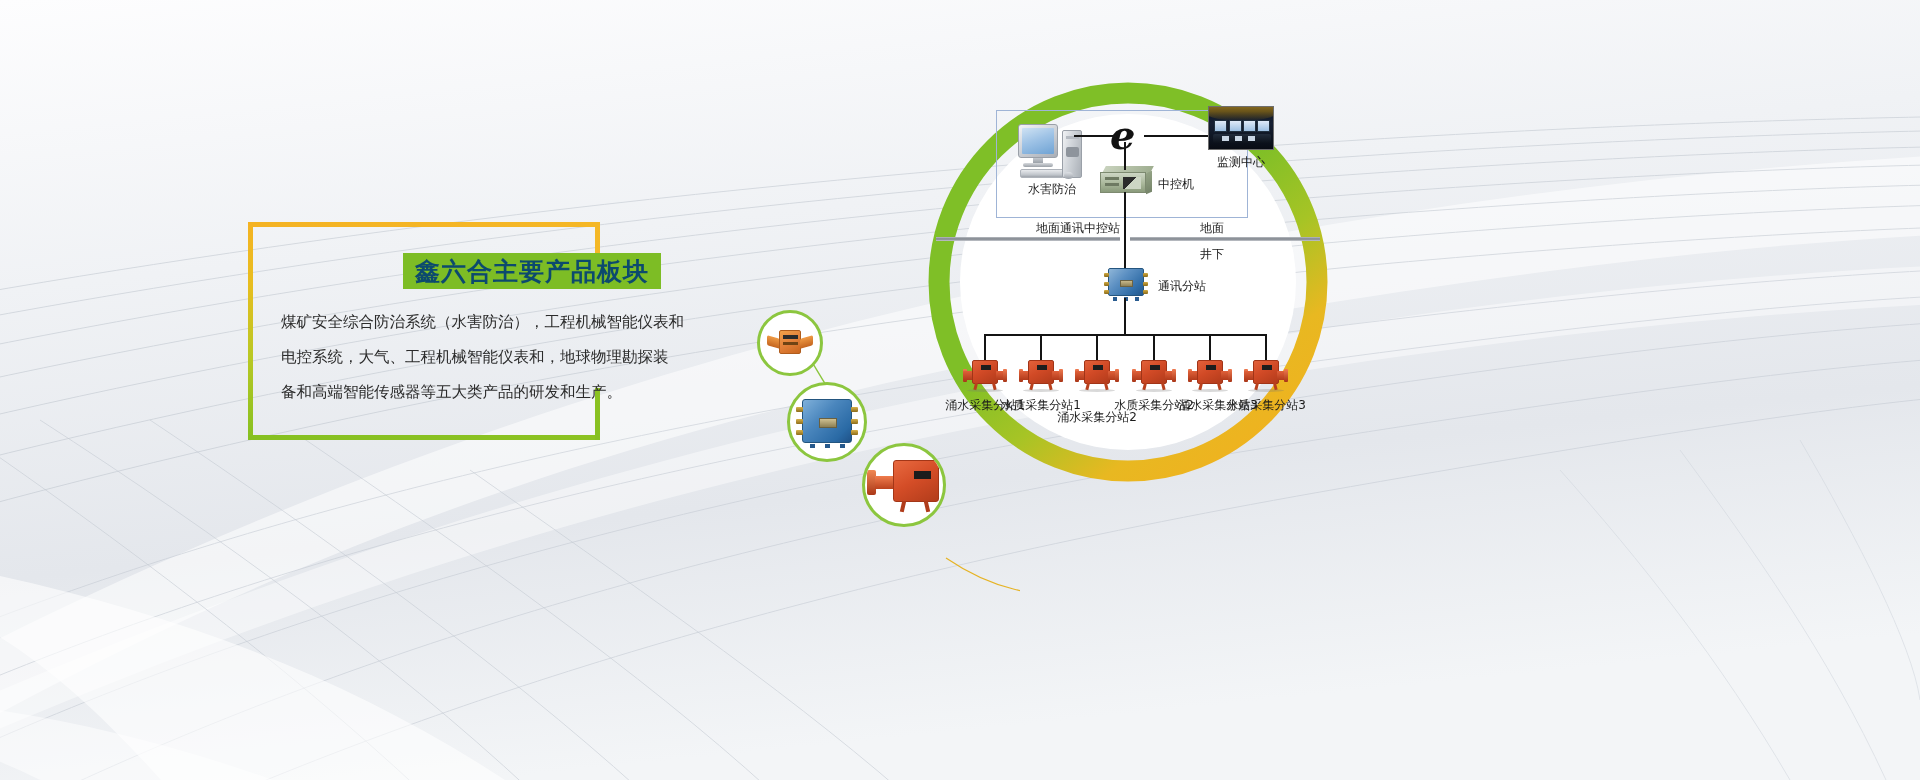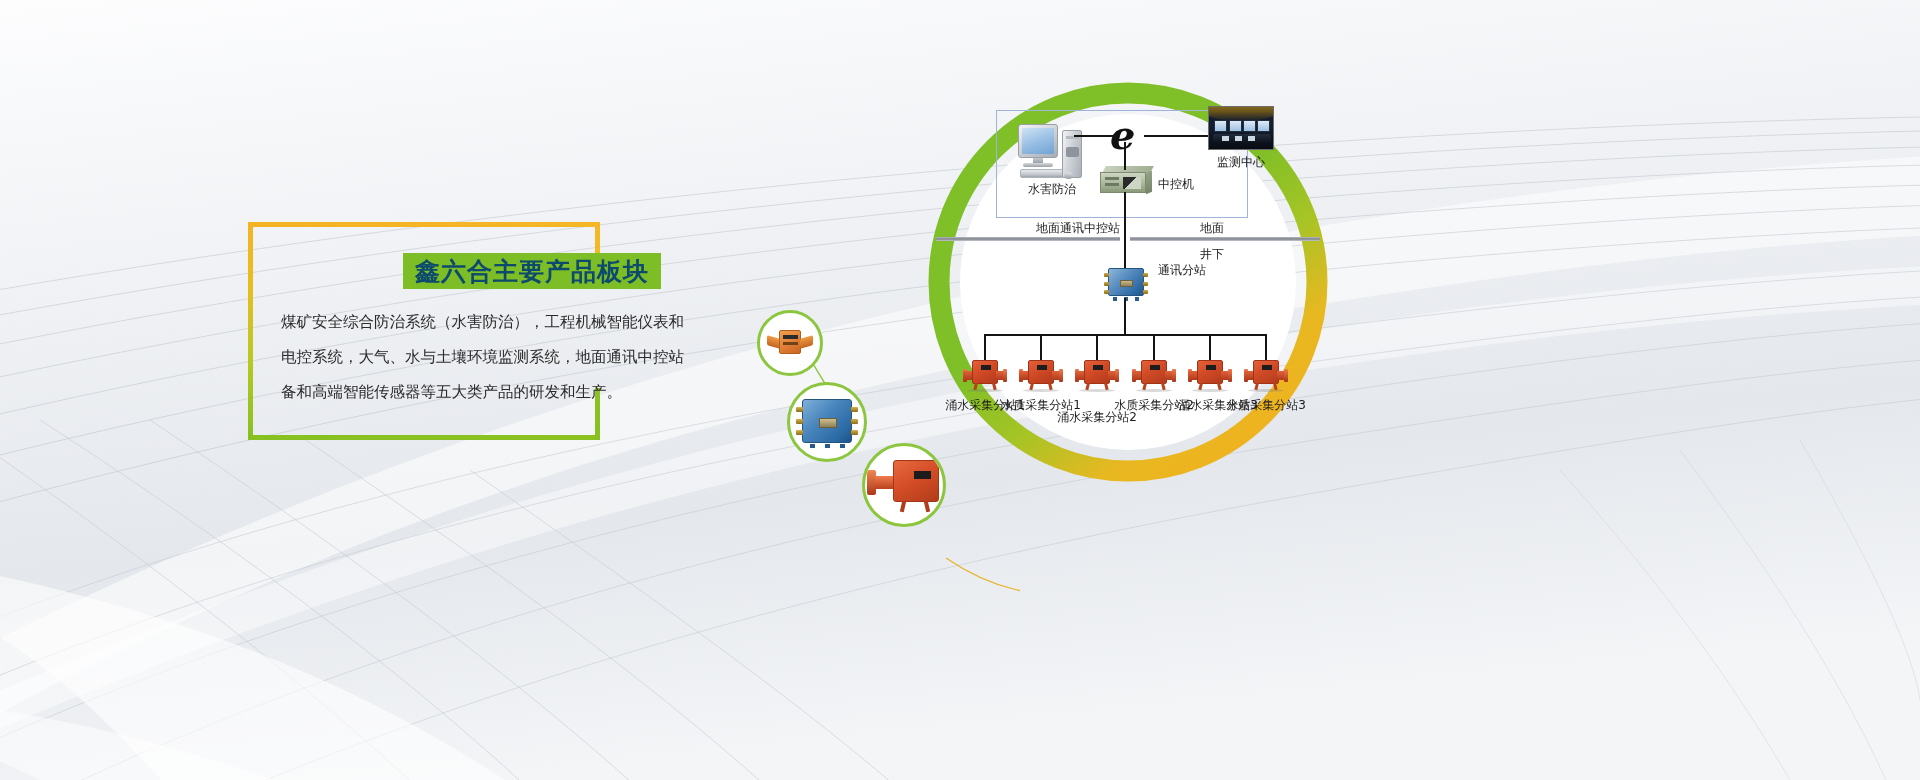--- a/index.html
+++ b/index.html
@@ -267,21 +267,21 @@
     <div class="frame-edge edge-tr"></div>
     <div class="frame-edge edge-br"></div>
   </div>
 
   <div id="title-banner">
     <span class="t">鑫六合主要产品板块</span>
   </div>
 
   <div id="body-copy">
     <p>煤矿安全综合防治系统（水害防治），工程机械智能仪表和</p>
-    <p>电控系统，大气、水与土壤环境监测系统，地面通讯中控站</p>
+    <p>电控系统，大气、工程机械智能仪表和，地球物理勘探装</p>
     <p>备和高端智能传感器等五大类产品的研发和生产。</p>
   </div>
 
   <div id="ring-wrap">
     <svg id="ring-svg" width="420" height="420" viewBox="0 0 420 420">
       <defs>
         <linearGradient id="ringgrad" x1="0.18" y1="0.02" x2="0.92" y2="0.98">
           <stop offset="0%" stop-color="#7fbf27"></stop>
           <stop offset="42%" stop-color="#7fbf27"></stop>
           <stop offset="60%" stop-color="#a6c425"></stop>
@@ -363,21 +363,21 @@
       <span class="knob" style="left:0;top:5px;"></span>
       <span class="knob" style="left:0;top:14px;"></span>
       <span class="knob" style="left:0;top:22px;"></span>
       <span class="knob" style="right:0;top:5px;"></span>
       <span class="knob" style="right:0;top:14px;"></span>
       <span class="knob" style="right:0;top:22px;"></span>
       <span class="leg" style="left:9px;"></span>
       <span class="leg" style="left:20px;"></span>
       <span class="leg" style="left:31px;"></span>
     </div>
-    <div class="lbl" style="left:240px;top:192px;">通讯分站</div>
+    <div class="lbl" style="left:240px;top:208px;">通讯分站</div>
 
     <div class="wire wire-v" style="left:206px;top:226px;height:38px;"></div>
     <div class="wire wire-h" style="left:66px;top:262px;width:282px;"></div>
 
     <div class="wire wire-v" style="left:66px;top:262px;height:26px;"></div>
     <div class="wire wire-v" style="left:122px;top:262px;height:26px;"></div>
     <div class="wire wire-v" style="left:178px;top:262px;height:26px;"></div>
     <div class="wire wire-v" style="left:235px;top:262px;height:26px;"></div>
     <div class="wire wire-v" style="left:291px;top:262px;height:26px;"></div>
     <div class="wire wire-v" style="left:347px;top:262px;height:26px;"></div>

